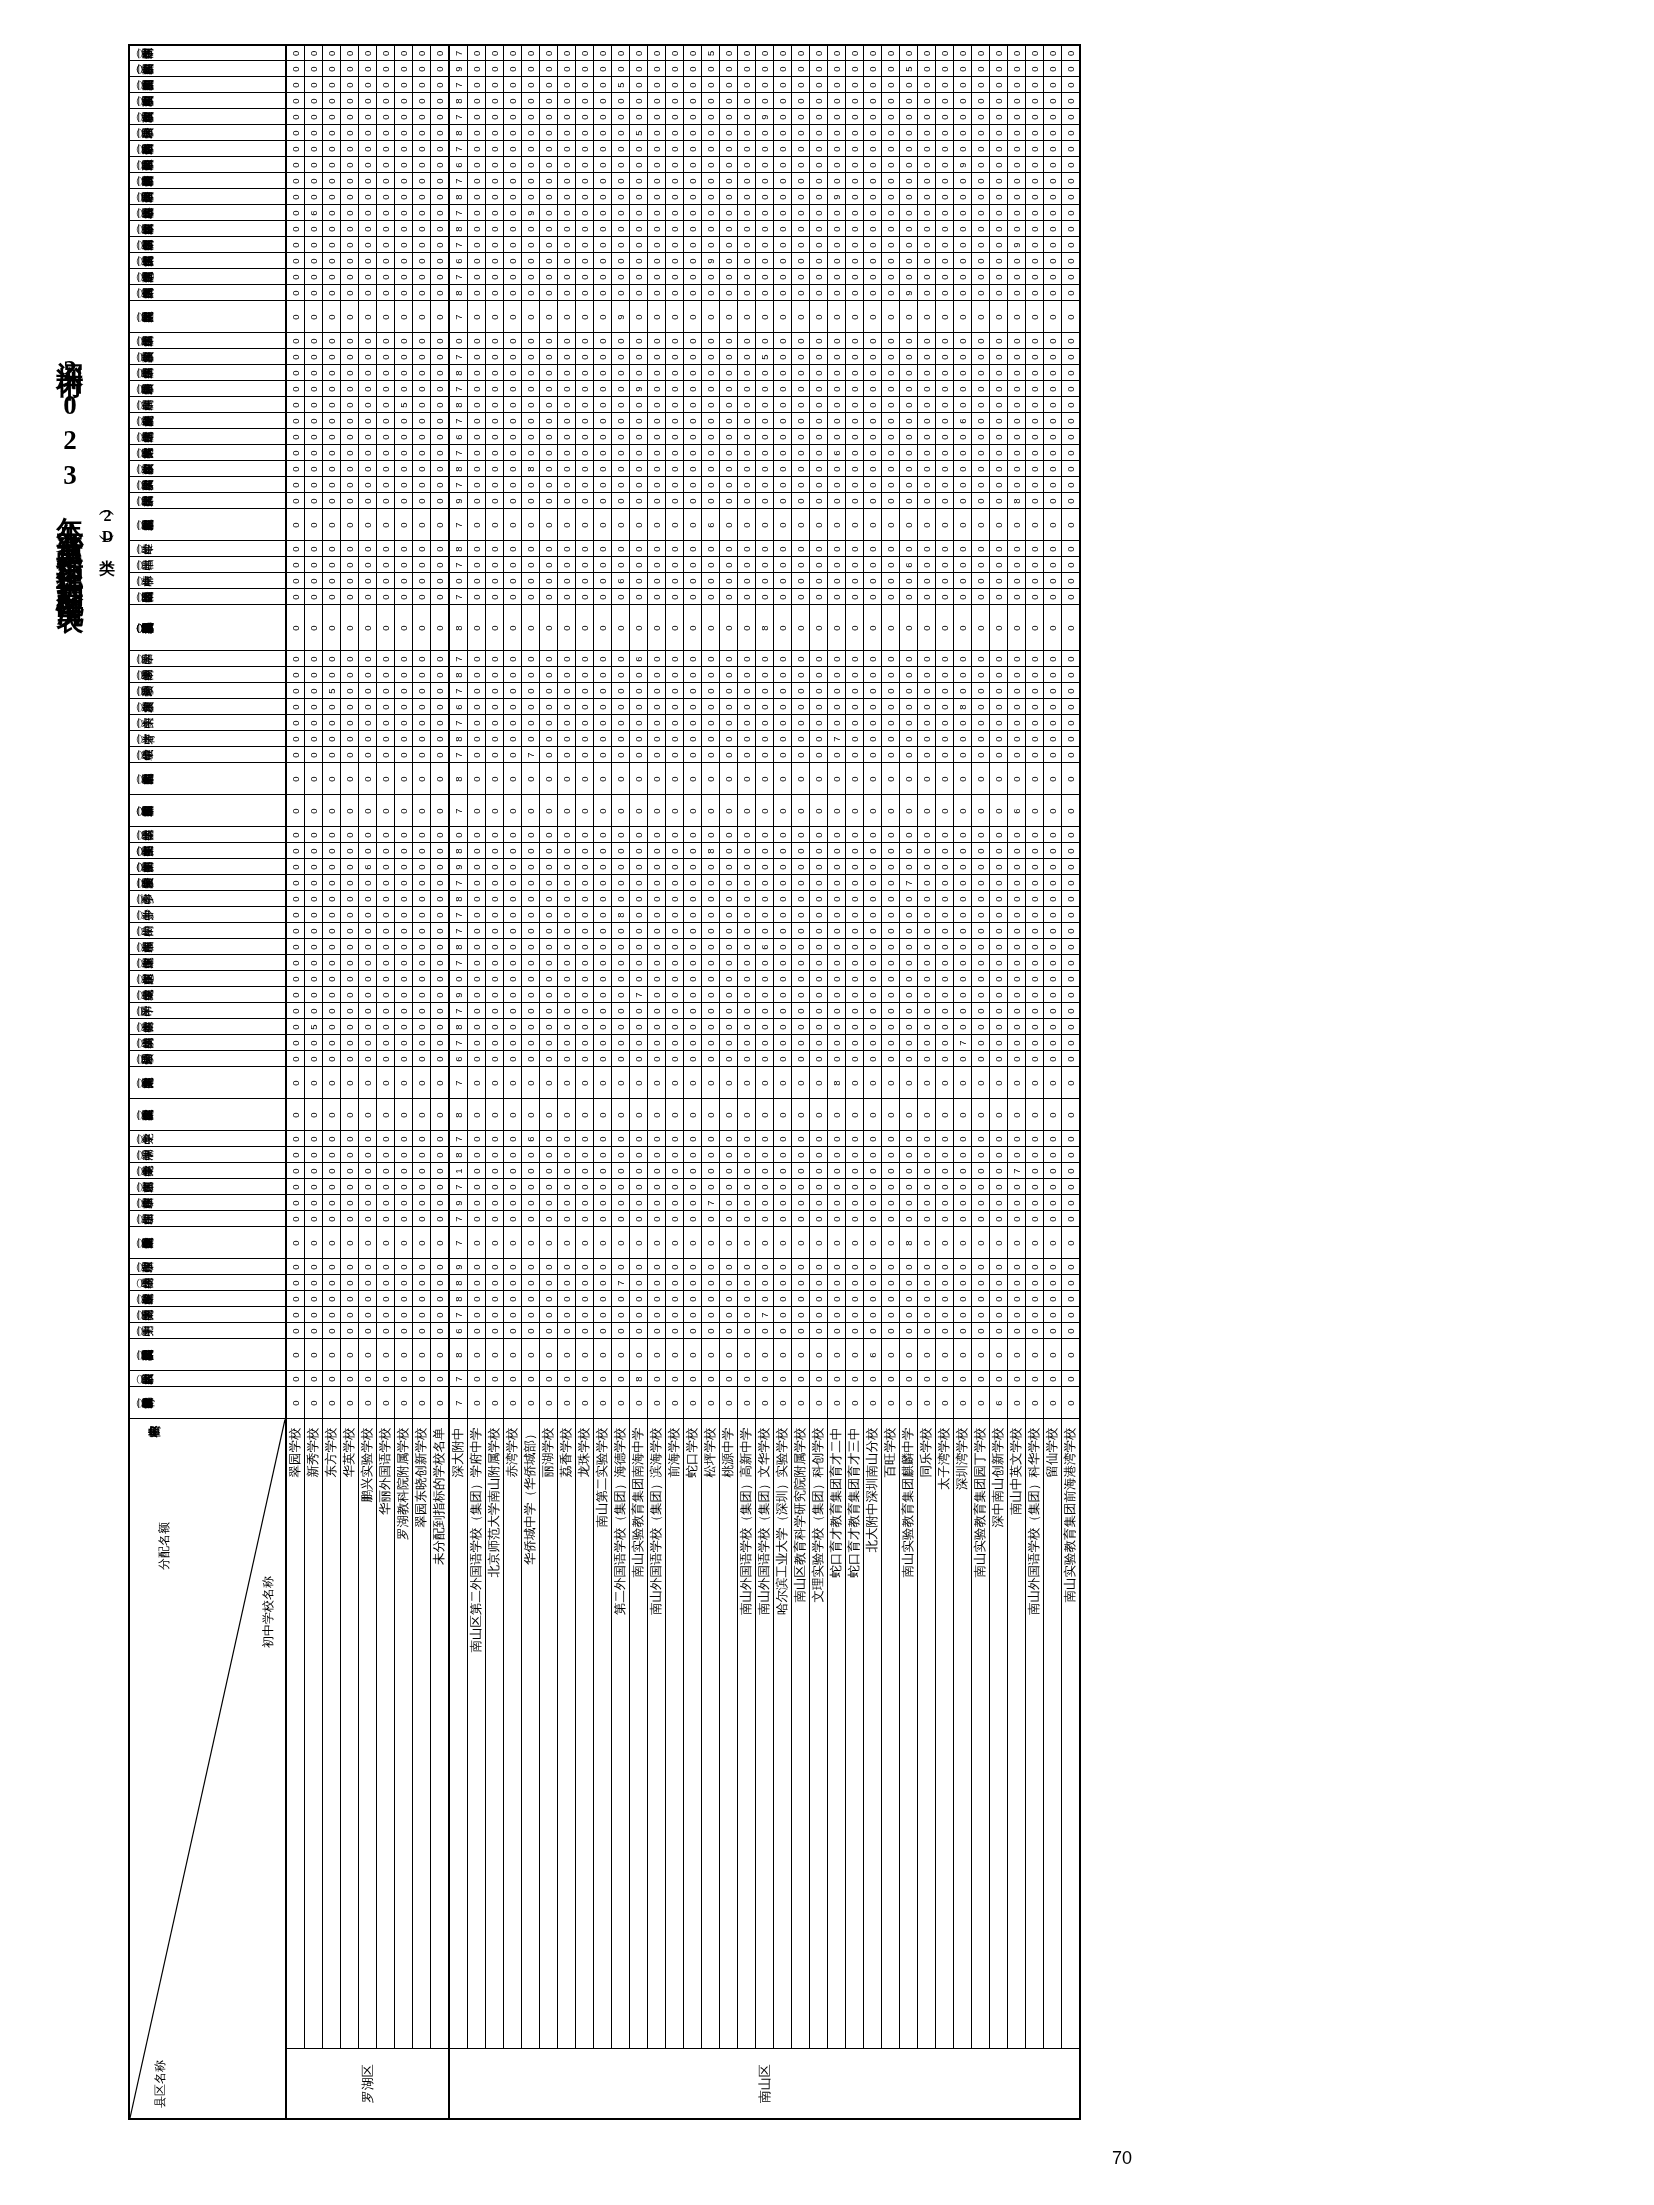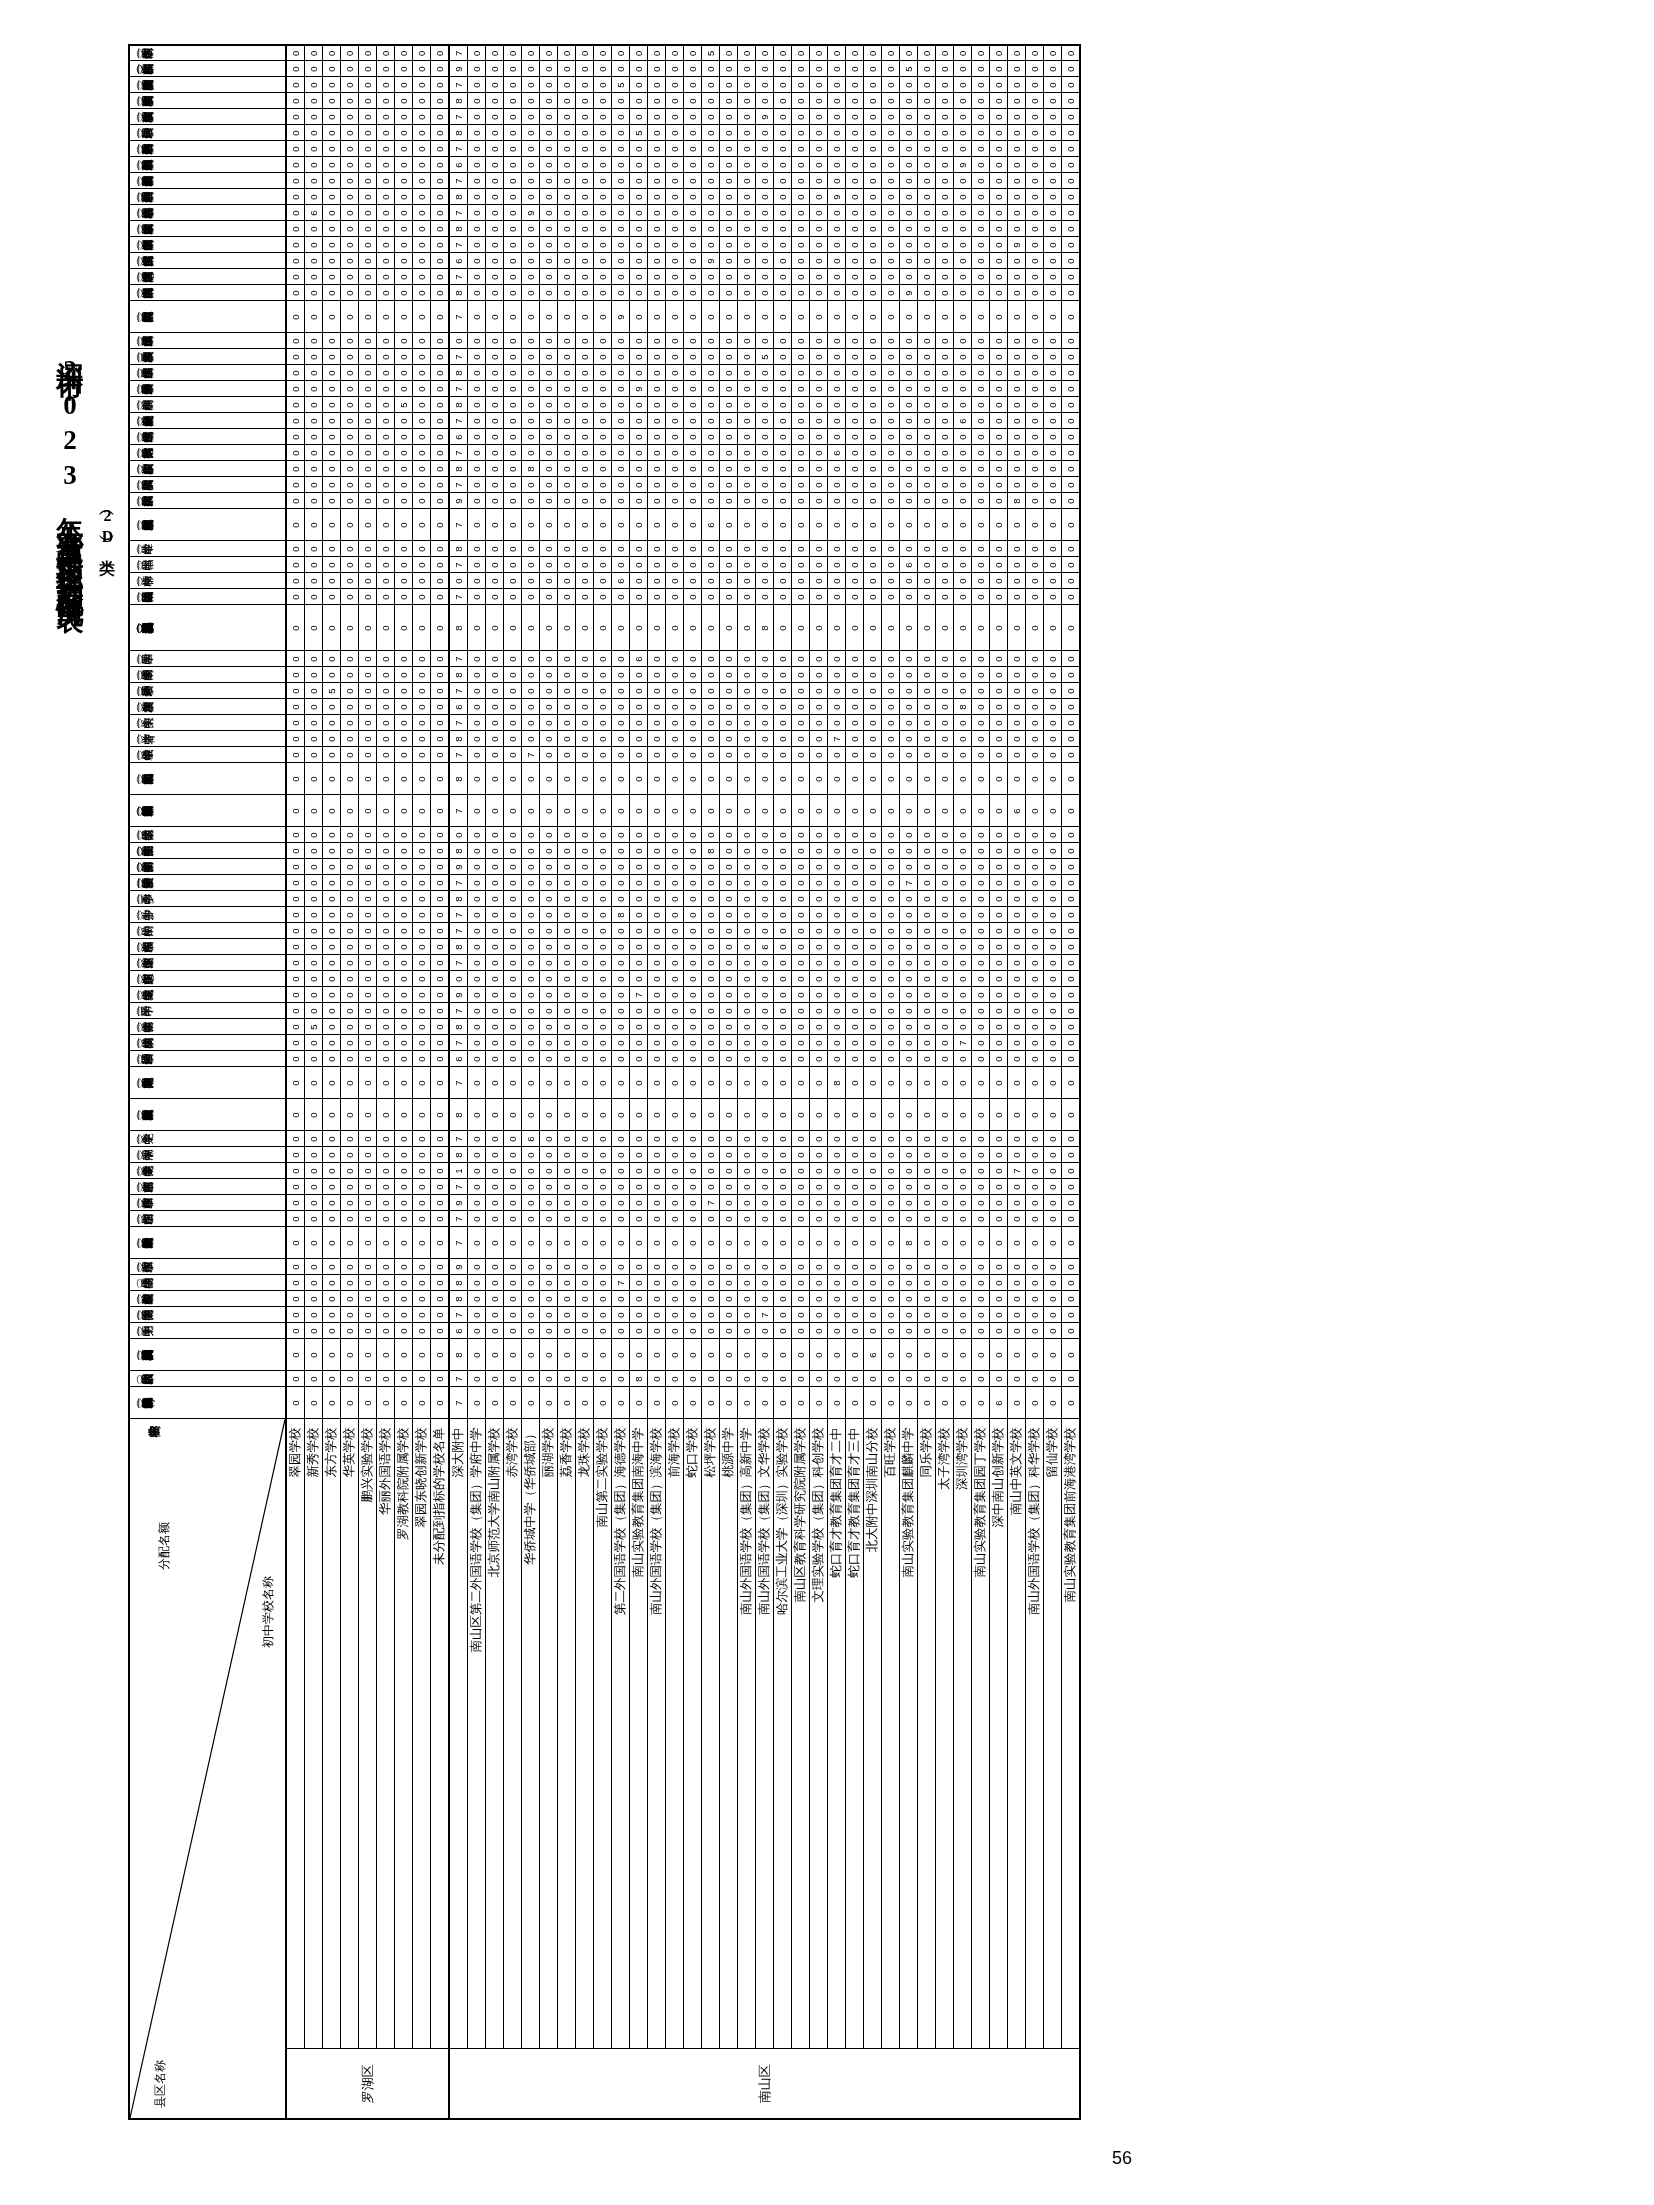--- a/index.html
+++ b/index.html
@@ -3833,13 +3833,13 @@
           <td class="v">0</td>
           <td class="v">0</td>
           <td class="v">0</td>
           <td class="v">0</td>
           <td class="v">0</td>
         </tr>
       </tbody>
   </table>
 </div>
 
-<div class="page-num">56</div>
+<div class="page-num">70</div>
 
 </body></html>

